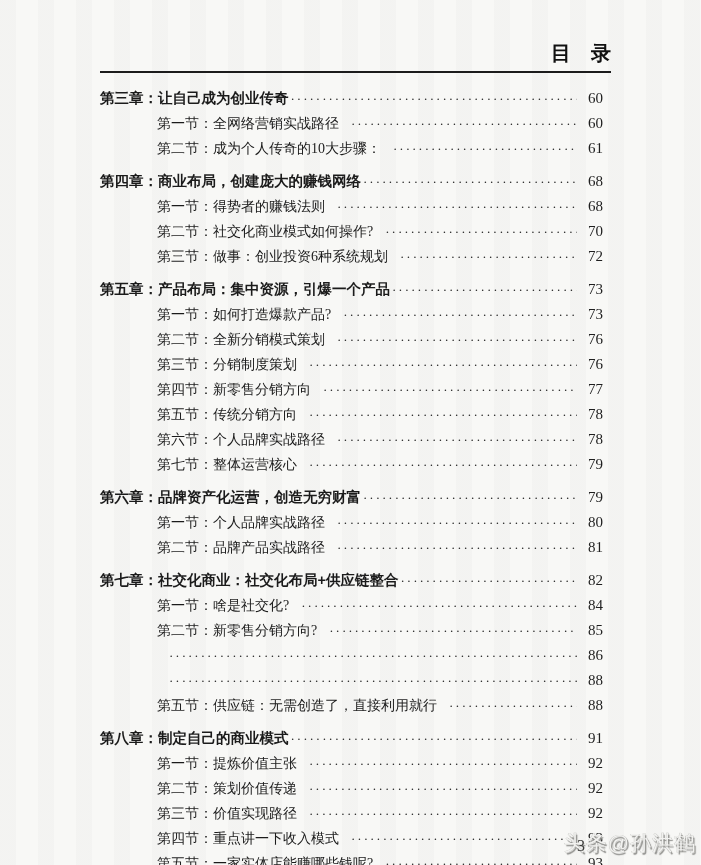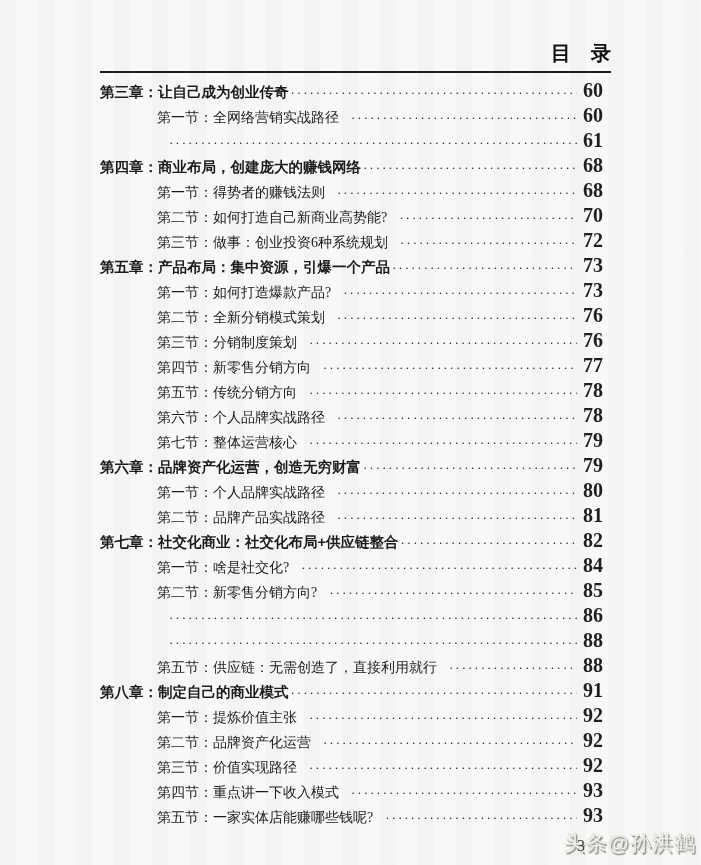--- a/index.html
+++ b/index.html
@@ -49,20 +49,21 @@
     align-items: baseline;
     height: 25px;
     line-height: 25px;
     font-size: 14px;
     white-space: nowrap;
   }
   .row.chapter {
     font-family: "Liberation Sans", "DejaVu Sans", sans-serif;
     font-weight: bold;
     font-size: 14.5px;
+    margin-top: 8px;
   }
   .row.section {
     padding-left: 57px;
   }
   .entry-text {
     white-space: nowrap;
   }
   .leader {
     flex: 1;
     overflow: hidden;
@@ -72,22 +73,22 @@
     font-size: 13px;
     letter-spacing: 2px;
     color: #2b2b2b;
     margin: 0 2px 0 2px;
   }
   .row.section .leader { margin-left: 12px; }
   .pgnum {
     min-width: 24px;
     text-align: right;
     font-family: "Liberation Serif", "DejaVu Serif", serif;
-    font-weight: bold;
-    font-size: 20px;
+    font-weight: normal;
+    font-size: 15px;
     color: #1f1f1f;
   }
   .watermark {
     position: absolute;
     top: 829px;
     right: 5px;
     font-family: "Liberation Sans", "DejaVu Sans", sans-serif;
     font-weight: normal;
     font-size: 21px;
     letter-spacing: 1px;
@@ -114,35 +115,36 @@
         <span class="entry-text">第三章：让自己成为创业传奇</span>
         <span class="leader">························································································································</span>
         <span class="pgnum">60</span>
       </div>
       <div class="row section">
         <span class="entry-text">第一节：全网络营销实战路径</span>
         <span class="leader">························································································································</span>
         <span class="pgnum">60</span>
       </div>
       <div class="row section">
+        <span class="entry-text">第二节：成为个人传奇的10大步骤：</span>
         <span class="leader">························································································································</span>
         <span class="pgnum">61</span>
       </div>
       <div class="row chapter">
         <span class="entry-text">第四章：商业布局，创建庞大的赚钱网络</span>
         <span class="leader">························································································································</span>
         <span class="pgnum">68</span>
       </div>
       <div class="row section">
         <span class="entry-text">第一节：得势者的赚钱法则</span>
         <span class="leader">························································································································</span>
         <span class="pgnum">68</span>
       </div>
       <div class="row section">
-        <span class="entry-text">第二节：如何打造自己新商业高势能?</span>
+        <span class="entry-text">第二节：社交化商业模式如何操作?</span>
         <span class="leader">························································································································</span>
         <span class="pgnum">70</span>
       </div>
       <div class="row section">
         <span class="entry-text">第三节：做事：创业投资6种系统规划</span>
         <span class="leader">························································································································</span>
         <span class="pgnum">72</span>
       </div>
       <div class="row chapter">
         <span class="entry-text">第五章：产品布局：集中资源，引爆一个产品</span>
@@ -231,21 +233,21 @@
         <span class="entry-text">第八章：制定自己的商业模式</span>
         <span class="leader">························································································································</span>
         <span class="pgnum">91</span>
       </div>
       <div class="row section">
         <span class="entry-text">第一节：提炼价值主张</span>
         <span class="leader">························································································································</span>
         <span class="pgnum">92</span>
       </div>
       <div class="row section">
-        <span class="entry-text">第二节：品牌资产化运营</span>
+        <span class="entry-text">第二节：策划价值传递</span>
         <span class="leader">························································································································</span>
         <span class="pgnum">92</span>
       </div>
       <div class="row section">
         <span class="entry-text">第三节：价值实现路径</span>
         <span class="leader">························································································································</span>
         <span class="pgnum">92</span>
       </div>
       <div class="row section">
         <span class="entry-text">第四节：重点讲一下收入模式</span>

